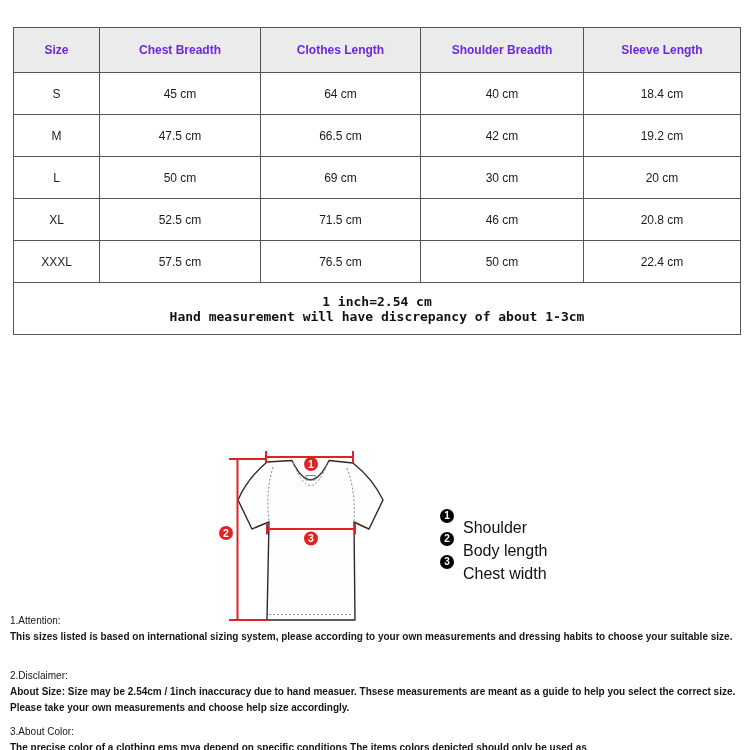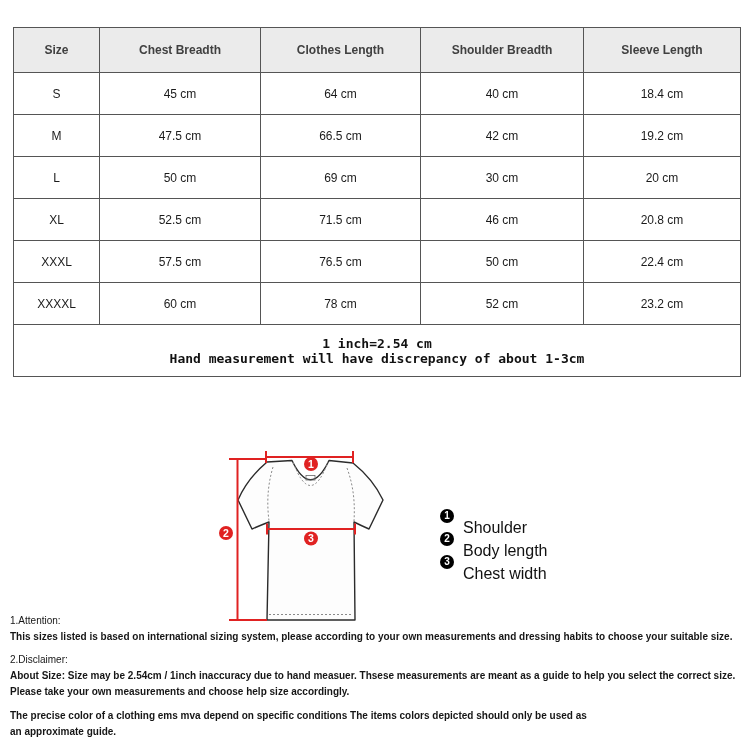--- a/index.html
+++ b/index.html
@@ -26,21 +26,21 @@
     border: 1px solid #555555;
     text-align: center;
     vertical-align: middle;
     padding: 0;
   }
   .size-table thead tr { height: 45px; }
   .size-table thead th {
     background: #ebebeb;
     font-size: 12px;
     font-weight: bold;
-    color: #404040;
+    color: #6d28d9;
   }
   .size-table tbody tr { height: 42px; }
   .size-table tbody td { font-size: 12px; color: #1b1b1b; font-weight: 400; }
   .size-table tfoot tr { height: 52px; }
   .footnote-line {
     font-family: "DejaVu Sans Mono", monospace;
     font-weight: bold;
     font-size: 13px;
     line-height: 15px;
     color: #111111;
@@ -74,21 +74,21 @@
   
   .notes {
     position: absolute;
     left: 10px;
     top: 613px;
     width: 738px;
     font-size: 10px;
     line-height: 16px;
     color: #161616;
   }
-  .note-group + .note-group { margin-top: 7px; }
+  .note-group + .note-group { margin-top: 23px; }
   .note-group.last { margin-top: 8px; }
   .note-heading { white-space: nowrap; }
   .note-line { white-space: nowrap; font-weight: bold; }
 </style>
 </head>
 <body>
 
 <div class="page">
 
   <table class="size-table">
@@ -136,27 +136,20 @@
         <td>71.5 cm</td>
         <td>46 cm</td>
         <td>20.8 cm</td>
       </tr>
       <tr>
         <td>XXXL</td>
         <td>57.5 cm</td>
         <td>76.5 cm</td>
         <td>50 cm</td>
         <td>22.4 cm</td>
-      </tr>
-      <tr>
-        <td>XXXXL</td>
-        <td>60 cm</td>
-        <td>78 cm</td>
-        <td>52 cm</td>
-        <td>23.2 cm</td>
       </tr>
     </tbody>
     <tfoot>
       <tr>
         <td colspan="5">
           <div class="footnote-line">1 inch=2.54 cm</div>
           <div class="footnote-line">Hand measurement will have discrepancy of about 1-3cm</div>
         </td>
       </tr>
     </tfoot>
@@ -214,18 +207,19 @@
     <div class="note-group">
       <div class="note-heading">1.Attention:</div>
       <div class="note-line">This sizes listed is based on international sizing system, please according to your own measurements and dressing habits to choose your suitable size.</div>
     </div>
     <div class="note-group">
       <div class="note-heading">2.Disclaimer:</div>
       <div class="note-line">About Size: Size may be 2.54cm / 1inch inaccuracy due to hand measuer. Thsese measurements are meant as a guide to help you select the correct size.</div>
       <div class="note-line">Please take your own measurements and choose help size accordingly.</div>
     </div>
     <div class="note-group last">
+      <div class="note-heading">3.About Color:</div>
       <div class="note-line">The precise color of a clothing ems mva depend on specific conditions The items colors depicted should only be used as</div>
       <div class="note-line">an approximate guide.</div>
     </div>
   </div>
 
 </div>
 
 </body></html>

